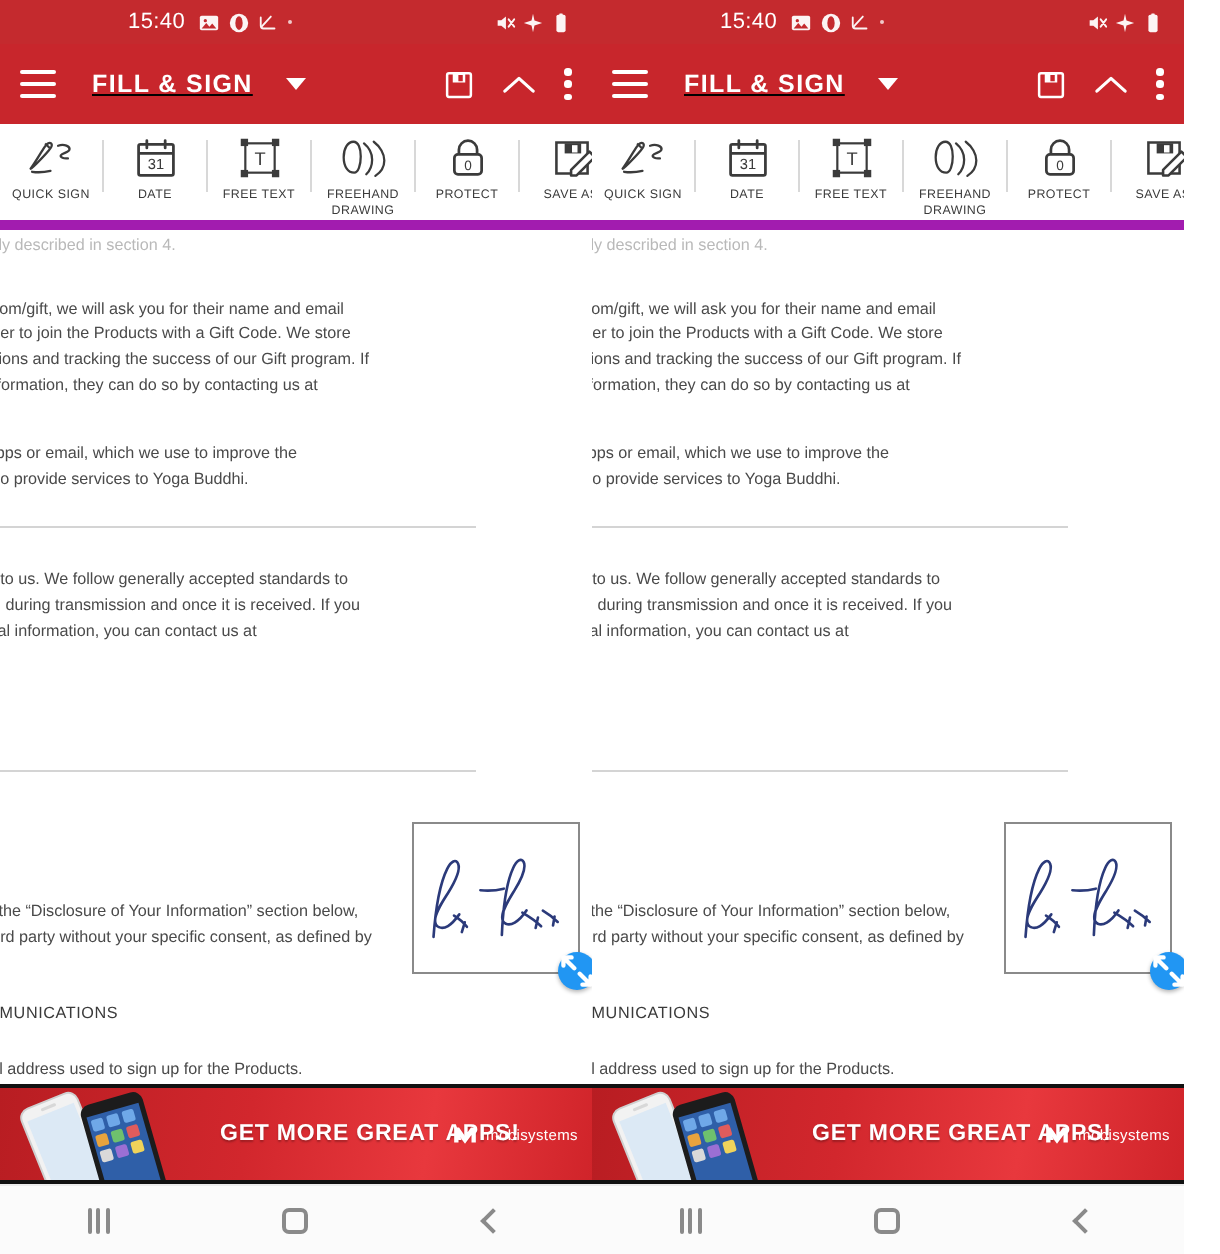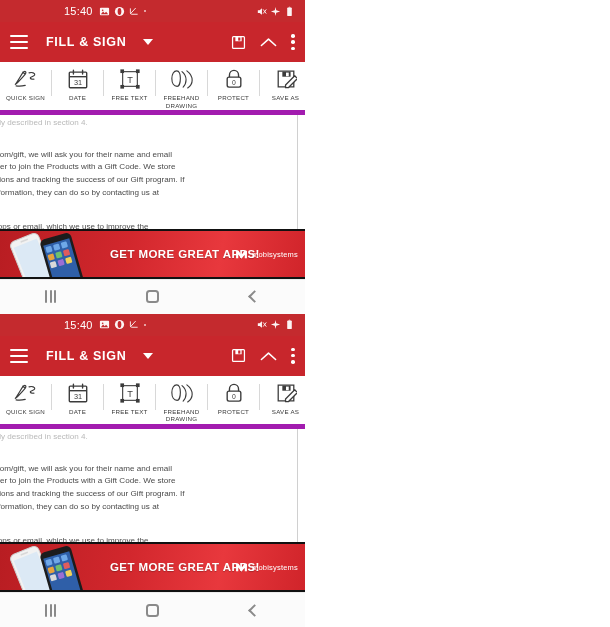--- a/index.html
+++ b/index.html
@@ -2,21 +2,21 @@
 <html><head>
 <meta charset="utf-8">
 <style>
   * { margin:0; padding:0; box-sizing:border-box; }
   html,body {
     width:610px; height:627px;
     background:#ffffff;
     font-family:"Liberation Sans", sans-serif;
     overflow:hidden;
   }
-  .screen { display:flex; width:592px; height:627px;flex-direction:column; }
+  .screen { display:flex; width:592px; height:627px; }
   .pane {
     width:305px; height:627px;
     position:relative; overflow:hidden;
     background:#ffffff;
     display:flex; flex-direction:column;
   }
 
   
   .statusbar {
     height:22px; background:#C42A2E;
@@ -29,21 +29,21 @@
   }
   .sb-left-icons { display:flex; align-items:center; gap:4px; margin-left:6px; }
   .sb-right { margin-left:auto; display:flex; align-items:center; gap:3px; margin-right:3px; }
   .sb-ic { width:11px; height:11px; display:block; opacity:.95; }
   .sb-dot { width:2px; height:2px; border-radius:50%; background:#f0c8c8; }
 
   
   .appbar {
     height:40px; background:#C8262C;
     display:flex; align-items:center;
-    padding:0 10px; flex:0 0 40px;
+    padding:0 10px; flex:0 0 40px;text-decoration:underline;
   }
   .hamburger { width:18px; height:14px; display:flex; flex-direction:column; justify-content:space-between; cursor:pointer; }
   .hamburger i { display:block; height:2px; background:#fff; border-radius:1px; }
   .app-title {
     color:#ffffff; font-size:12.5px; font-weight:700;
     letter-spacing:.7px; margin-left:18px;
   }
   .caret-down {
     width:0; height:0; margin-left:17px;
     border-left:5px solid transparent; border-right:5px solid transparent;

